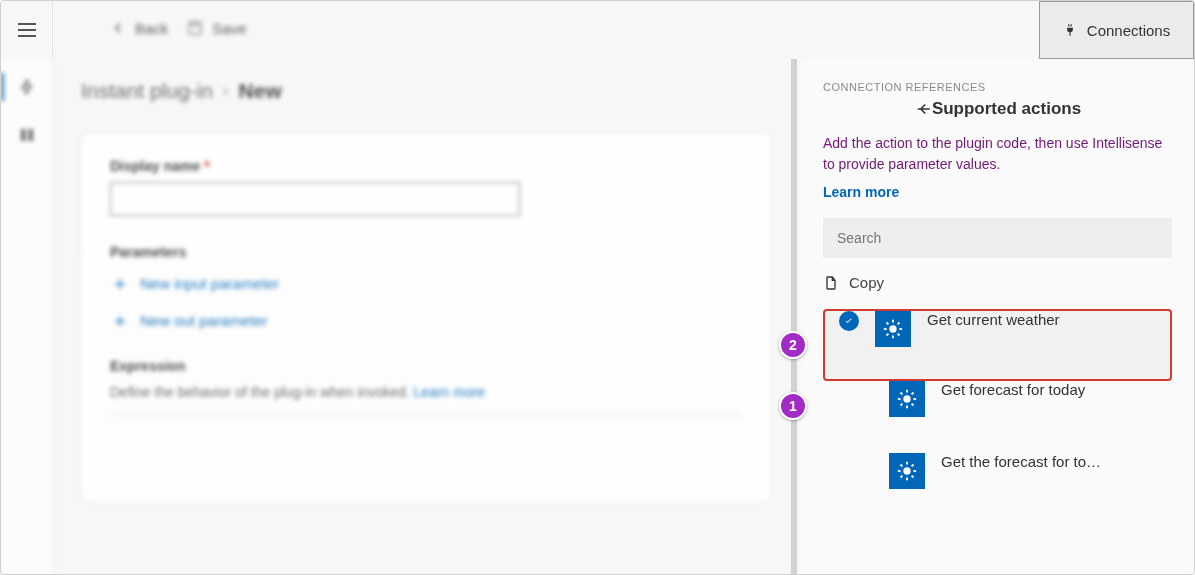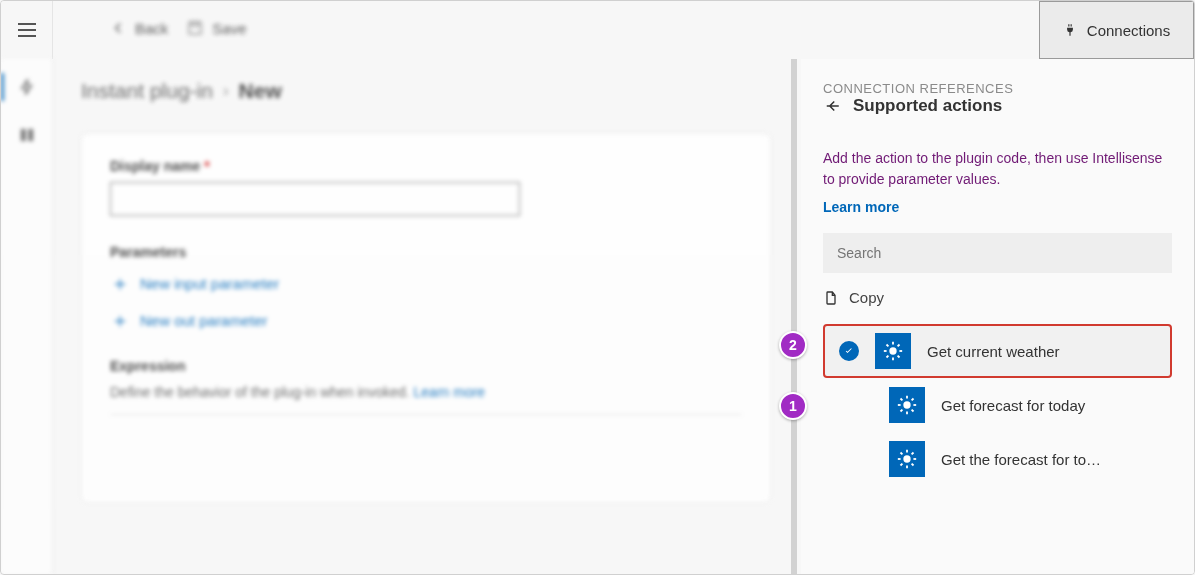--- a/index.html
+++ b/index.html
@@ -46,38 +46,38 @@
 
 .expr-desc { font-size: 14px; color: #555; margin-top: 4px; }
 .expr-desc a { color: #0067b8; text-decoration: none; }
 .code-area { margin-top: 14px; height: 60px; border-top: 1px solid #ddd; }
 
 
 .divider { position: absolute; left: 790px; top: 58px; width: 6px; height: calc(100% - 58px); background: #d2d2d2; cursor: ew-resize; }
 
 
 .panel { position: absolute; left: 800px; top: 58px; right: 0; bottom: 0; background: #fafafa; padding: 22px 22px 0 22px; }
-.panel-eyebrow { font-size: 13px; letter-spacing: 0.5px; color: #8a8a8a; margin-bottom: 0; }
-.panel-title-row { display: flex; align-items: center; gap: 12px; margin-bottom: 32px; }
+.panel-eyebrow { font-size: 11px; letter-spacing: 0.5px; color: #8a8a8a; margin-bottom: 6px; }
+.panel-title-row { display: flex; align-items: center; margin-bottom: 14px; justify-content: center; }
 .panel-title-row .arrow { color: #444; font-size: 18px; cursor: pointer; display:inline-flex; }
 .panel-title { font-size: 17px; font-weight: 600; color: #333; }
 .panel-desc { font-size: 14px; color: #701a75; line-height: 1.5; margin-bottom: 8px; }
 .panel-learn { font-size: 14px; color: #0067b8; text-decoration: none; display: inline-block; margin-bottom: 18px; font-weight: bold; }
 
 .search-box { height: 40px; background: #eeeeee; display: flex; align-items: center; padding: 0 14px; color: #777; font-size: 14px; margin-bottom: 16px; border:none; width:100%; outline:none; }
 
 
 .action-row { display: flex; align-items: center; gap: 16px; margin-bottom: 18px; position: relative; }
 .copy-btn { display: flex; align-items: center; gap: 10px; height: 44px; padding: 0 16px; background: #fff; border: 2px solid #d13a2f; border-radius: 4px; font-size: 15px; color: #333; cursor: pointer; }
 .copy-btn svg, .learn-link svg { width: 16px; height: 16px; }
 .learn-link { display: flex; align-items: center; gap: 10px; font-size: 15px; color: #444; cursor: pointer; }
 
 
 .actions-list { display: flex; flex-direction: column; }
-.action-item { display: flex; align-items: center; gap: 16px; height: 54px; padding: 0 14px; border-radius: 4px; font-size: 15px; color: #333; cursor: pointer; }
+.action-item { display: flex; gap: 16px; height: 72px; padding: 0 14px; border-radius: 4px; font-size: 15px; color: #333; cursor: pointer; }
 .action-item.selected { background: #f1f1f1; border: 2px solid #d13a2f; }
 .check-circ { width: 20px; height: 20px; border-radius: 50%; border: 2px solid #0067b8; display: flex; align-items: center; justify-content: center; flex-shrink: 0; }
 .check-circ.on { background: #0067b8; }
 .check-circ.on svg { width: 12px; height: 12px; fill: #fff; }
 .weather-icon { width: 36px; height: 36px; background: #0067b8; display: flex; align-items: center; justify-content: center; flex-shrink: 0; }
 .weather-icon svg { width: 22px; height: 22px; fill: #fff; }
 .action-item .label-txt { white-space: nowrap; overflow: hidden; text-overflow: ellipsis; flex: 1; }
 .indent-group { padding-left: 52px; }
 .indent-group .action-item { padding-left: 14px; }
 

